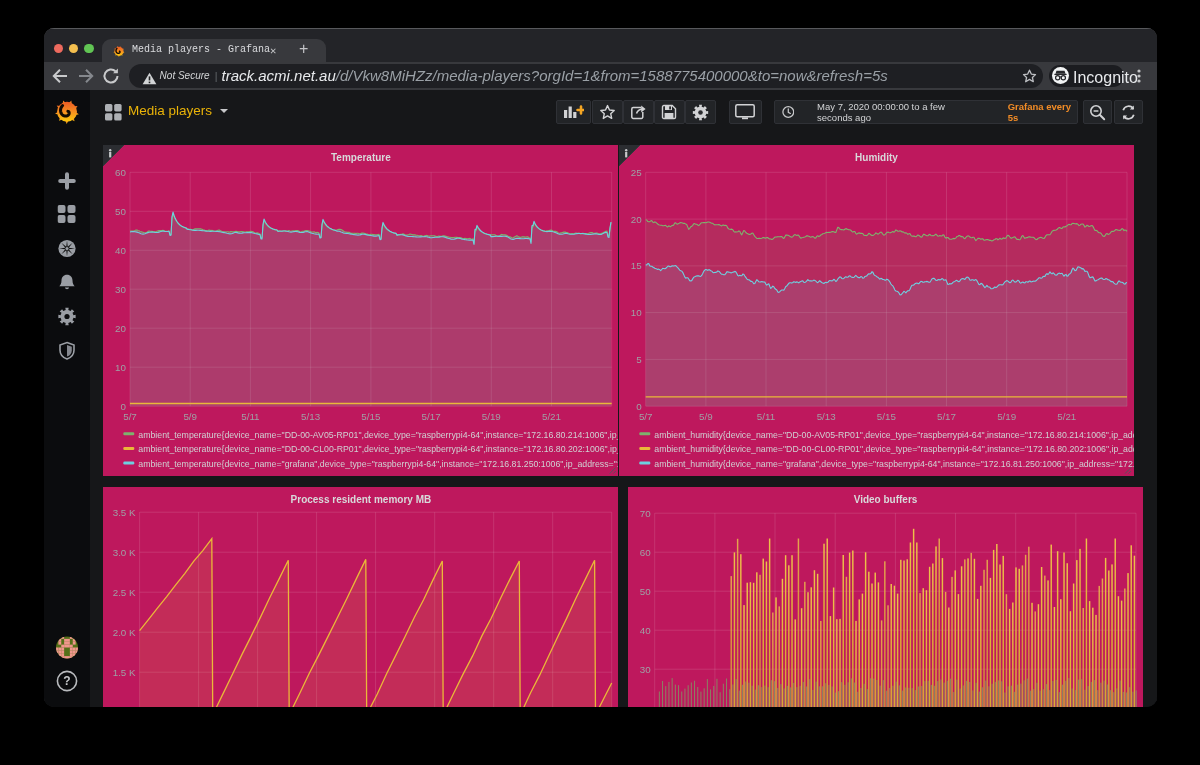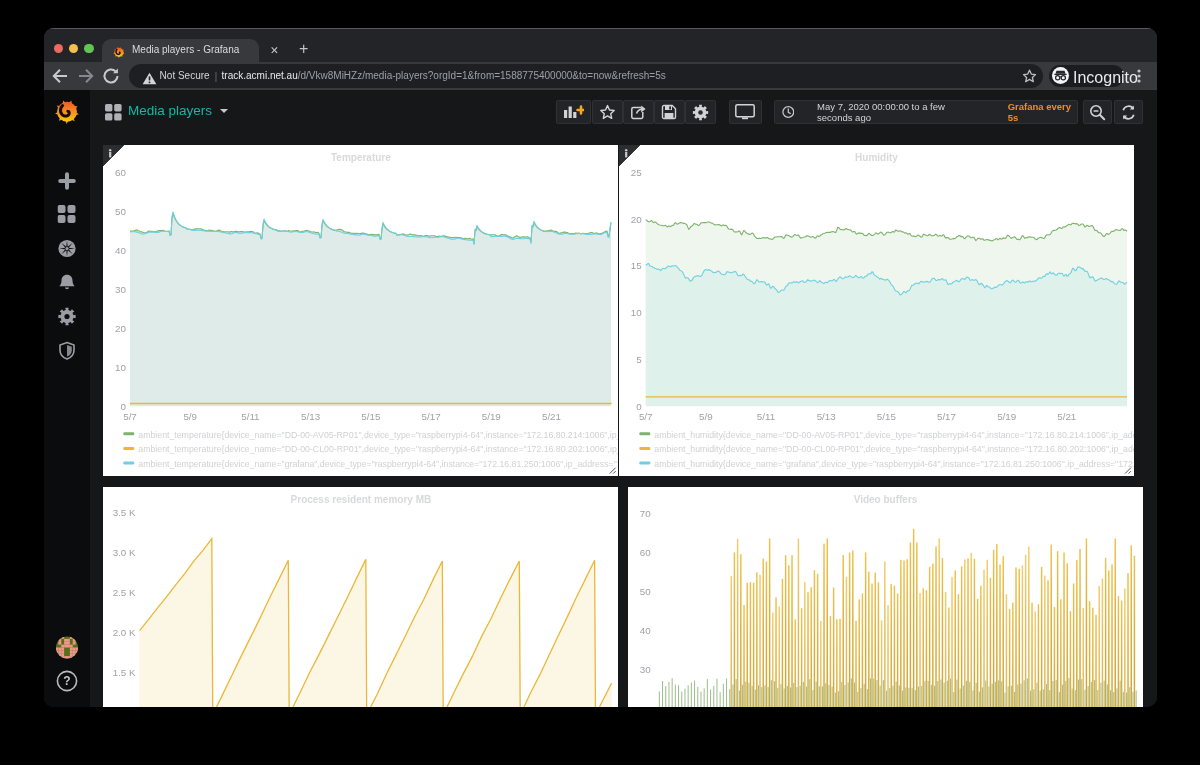--- a/index.html
+++ b/index.html
@@ -4,29 +4,29 @@
   * { margin:0; padding:0; box-sizing:border-box; }
   html,body { width:1200px; height:765px; background:#000; overflow:hidden;
               font-family:"Liberation Sans", sans-serif; }
   #win { position:absolute; left:44px; top:28px; width:1113px; height:679px;
          border-radius:10px; overflow:hidden; background:#161719;
          box-shadow: inset 0 1px 0 #515255; }
   .abs { position:absolute; }
   #tabstrip { position:absolute; left:0; top:0; width:100%; height:34px; background:#232428; }
   #tabstrip::before { content:""; position:absolute; left:0; top:0; width:100%; height:1px; background:#58595c; }
   .light { position:absolute; top:15.5px; width:9.5px; height:9.5px; border-radius:50%; }
-  #tab { position:absolute; left:58px; top:11px; width:157px; height:23px; background:#38393d;
-         border-radius:9px 9px 0 0; }
+  #tab { position:absolute; left:58px; top:11px; width:224px; height:23px; background:#38393d;
+         border-radius:9px 9px 0 0;font-family:Liberation Mono, monospace; }
   #toolbar { position:absolute; left:0; top:34px; width:100%; height:28px; background:#38393d; }
   #omni { position:absolute; left:84.6px; top:1.7px; width:914.7px; height:24px; border-radius:12px;
-          background:#1e1f23; color:#9aa0a6; font-size:11.3px; line-height:24px; white-space:nowrap; }
+          background:#1e1f23; color:#9aa0a6; font-size:11.3px; line-height:24px; white-space:nowrap;font-style:italic; }
   #gcontent { position:absolute; left:0; top:62px; width:100%; height:617px; background:#161719; }
   #sidebar { position:absolute; left:0; top:0; width:46px; height:617px; background:#0b0c0e; }
   .sic { position:absolute; left:50%; transform:translateX(-50%); }
-  .panel { position:absolute; background:#ffffff; }
+  .panel { position:absolute; background:#be185d; }
   .panel svg { display:block; }
   .ttl { font:700 10px "Liberation Sans"; fill:#d8d9da; }
   .ax  { font:9.8px "Liberation Sans"; fill:#9fa1a5; }
   .leg { font:8.75px "Liberation Sans"; fill:#d0d1d3; }
   .navbtn { position:absolute; top:10px; height:24px; background:#222427; border:1px solid #2f3136;
             border-radius:2px; display:flex; align-items:center; justify-content:center;gap:17px; }
 </style></head><body>
 <div id="win">
 <div id="tabstrip">
       <div class="light" style="left:9.9px;background:#ed6a5e"></div>
@@ -70,21 +70,21 @@
           <path d="M15.9 1.4v4.8h-4.8z" fill="#c9cacc"></path>
         </svg></div>
       <div id="omni">
         <div class="abs" style="left:13px;top:5.5px"><svg width="15" height="13" viewBox="0 0 15 13" style="">
             <path d="M7.5 0.8 14.4 12.2H0.6z" fill="#d2d4d6"></path>
             <rect x="6.7" y="4.4" width="1.6" height="4" fill="#202124"></rect>
             <rect x="6.7" y="9.6" width="1.6" height="1.6" fill="#202124"></rect>
           </svg></div>
         <span style="position:absolute;left:31px;color:#d3d5d7;font-size:10px">Not Secure</span>
         <span style="position:absolute;left:86px;color:#5f6368">|</span>
-        <span style="position:absolute;left:93px;font-size:10px"><span style="color:#e8eaed">track.acmi.net.au</span>/d/Vkw8MiHZz/media-players?orgId=1&amp;from=1588775400000&amp;to=now&amp;refresh=5s</span>
+        <span style="position:absolute;left:93px;font-size:15px"><span style="color:#e8eaed">track.acmi.net.au</span>/d/Vkw8MiHZz/media-players?orgId=1&amp;from=1588775400000&amp;to=now&amp;refresh=5s</span>
         <div class="abs" style="left:893px;top:4.5px"><svg width="15" height="15" viewBox="0 0 15 15" style="">
             <path d="M7.5 1.2l1.8 3.9 4.2.5-3.1 2.9.9 4.2-3.8-2.3-3.8 2.3.9-4.2-3.1-2.9 4.2-.5z" fill="none" stroke="#bdbfc3" stroke-width="1.3" stroke-linejoin="round"></path>
           </svg></div>
       </div>
       <div class="abs" style="left:1005px;top:2.5px;width:75px;height:22px;border-radius:11px;background:#1b1c20">
         <div class="abs" style="left:2.5px;top:2.5px;width:17px;height:17px;border-radius:50%;background:#f1f3f4">
           <div class="abs" style="left:1px;top:1px"><svg width="15" height="15" viewBox="0 0 24 24" fill="#27282c">
               <path d="M5.5 4.5h13L20 9H4z"></path>
               <rect x="2" y="9.2" width="20" height="1.8" rx="0.9"></rect>
               <circle cx="7.5" cy="15.5" r="3.4" fill="none" stroke="#27282c" stroke-width="2"></circle>
@@ -198,21 +198,21 @@
             <circle cx="11" cy="11" r="9.6" fill="none" stroke="#b9bbbe" stroke-width="1.6"></circle>
             <text fill="#c6c8ca" x="11" y="15.4" text-anchor="middle" style="font:600 12px Liberation Sans">?</text>
           </svg></div>
       </div>
       <div class="abs" style="left:61px;top:14px"><svg width="17" height="17" viewBox="0 0 17 17" style="">
           <rect x="0" y="0" width="7.4" height="7.4" rx="1.6" fill="#aeb1b5"></rect>
           <rect x="9.2" y="0" width="7.4" height="7.4" rx="1.6" fill="#aeb1b5"></rect>
           <rect x="0" y="9.2" width="7.4" height="7.4" rx="1.6" fill="#aeb1b5"></rect>
           <rect x="9.2" y="9.2" width="7.4" height="7.4" rx="1.6" fill="#aeb1b5"></rect>
         </svg></div>
-      <div class="abs" style="left:84px;top:13px;font-size:13.5px;font-weight:500;color:#14b8a6">Media players<span style="display:inline-block;width:0;height:0;border-left:4px solid transparent;border-right:4px solid transparent;border-top:4.5px solid #c7c8ca;margin-left:8px;vertical-align:middle"></span></div>
+      <div class="abs" style="left:84px;top:13px;font-size:13.5px;font-weight:500;color:#eab308">Media players<span style="display:inline-block;width:0;height:0;border-left:4px solid transparent;border-right:4px solid transparent;border-top:4.5px solid #c7c8ca;margin-left:8px;vertical-align:middle"></span></div>
       <div class="navbtn" style="left:512.0px;width:35px">
         <svg width="20" height="16" viewBox="0 0 20 16" style="">
           <g fill="#d2d3d5">
             <rect x="0" y="6" width="3.2" height="8"></rect>
             <rect x="4.6" y="2.5" width="3.2" height="11.5"></rect>
             <rect x="9.2" y="8" width="3.2" height="6"></rect>
           </g>
           <path d="M17 2.5v7M13.5 6h7" stroke="#f5a623" stroke-width="2.6" stroke-linecap="round"></path>
         </svg>
       </div>

